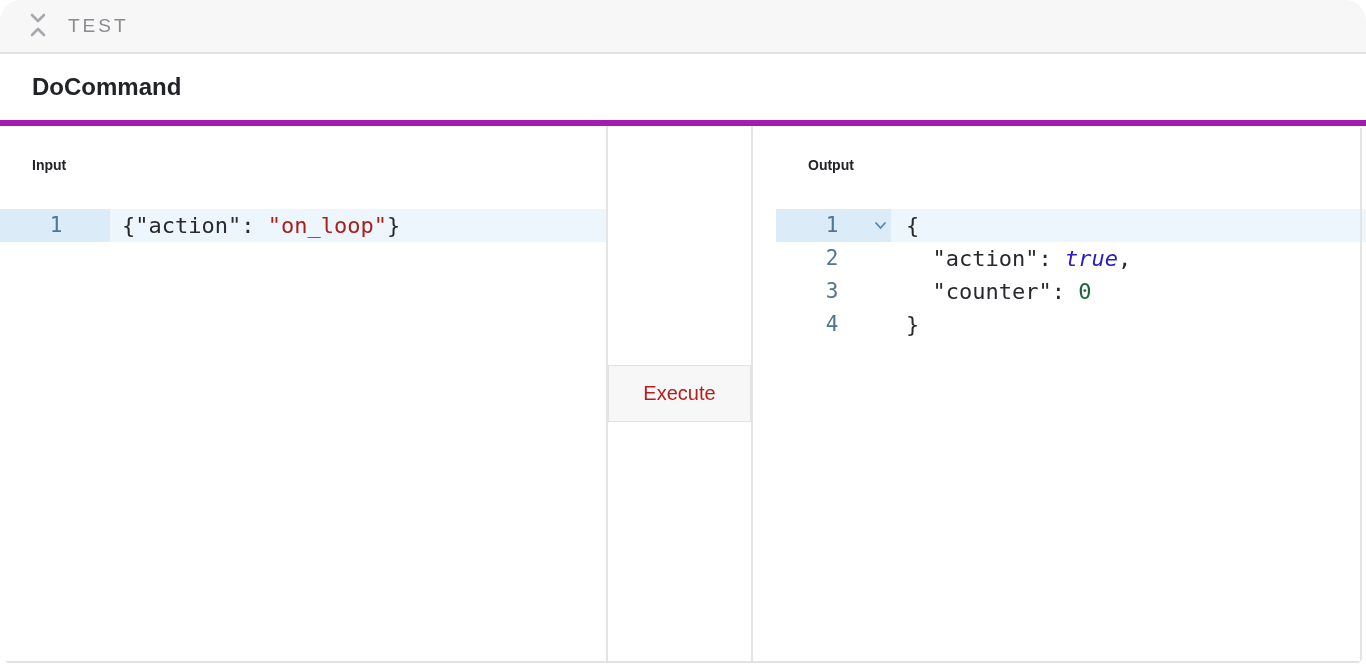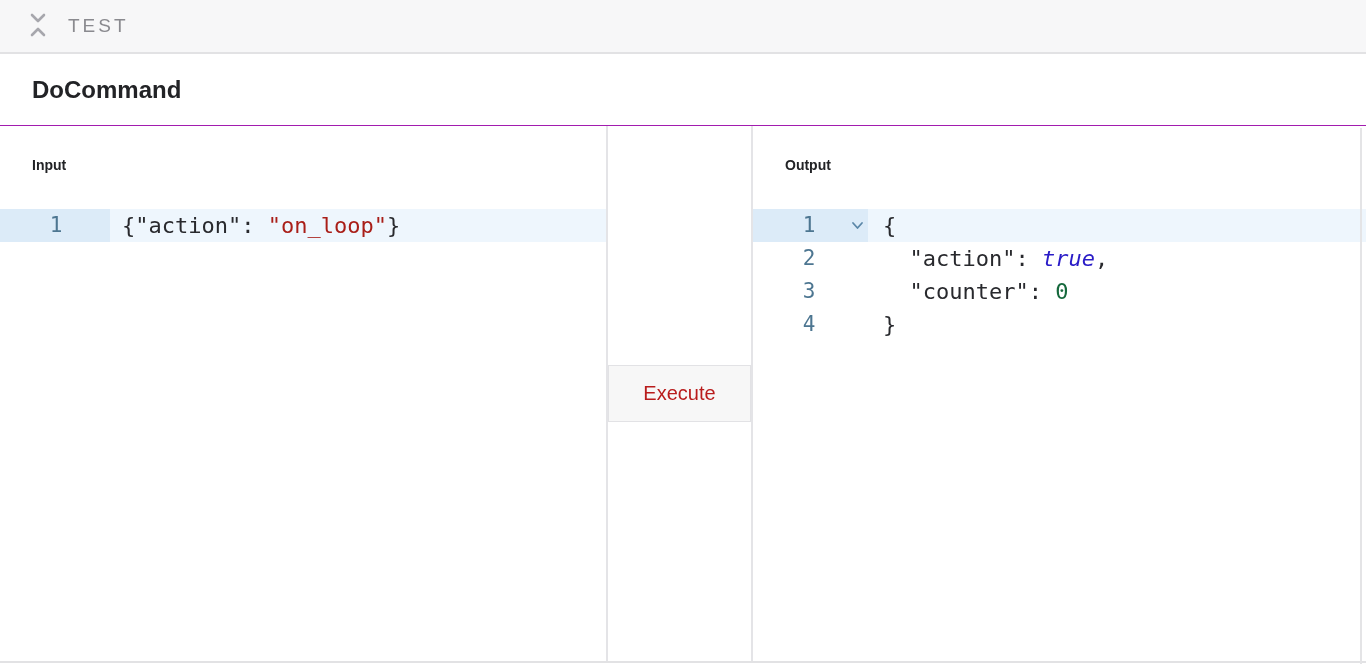--- a/index.html
+++ b/index.html
@@ -5,20 +5,21 @@
   * { margin: 0; padding: 0; box-sizing: border-box; }
   html, body { background: #ffffff; }
   body { font-family: "Liberation Sans", sans-serif; }
 
   .app {
     position: relative;
     width: 1366px;
     height: 668px;
     background: #ffffff;
     overflow: hidden;
+    border-radius: 21px;
   }
 
   
   .topbar {
     height: 54px;
     background: #f7f7f8;
     border-bottom: 2px solid #e2e2e4;
     display: flex;
     align-items: center;
     padding-left: 26px;
@@ -38,21 +39,21 @@
     font-size: 19px;
     letter-spacing: 3px;
     color: #8a8a8f;
     font-weight: 400;
   }
 
   
   .cmd-header {
     height: 72px;
     background: #ffffff;
-    border-bottom: 1px solid #a21caf;
+    border-bottom: 6px solid #a21caf;
     display: flex;
     align-items: center;
     padding-left: 32px;
   }
   .cmd-title {
     font-size: 24px;
     font-weight: 700;
     color: #222326;
   }
 
@@ -68,21 +69,21 @@
     border-right: 2px solid #e4e4e7;
     flex: none;
   }
   .mid-col {
     width: 145px;
     flex: none;
     border-right: 2px solid #e4e4e7;
     display: flex;
     align-items: center;
   }
-  .panel-output { flex: 1; }
+  .panel-output { flex: 1; margin-left: 23px; }
 
   .panel-heading {
     padding: 24px 32px 0 32px;
     font-size: 14px;
     line-height: 30px;
     font-weight: 700;
     color: #222326;
   }
 
   

